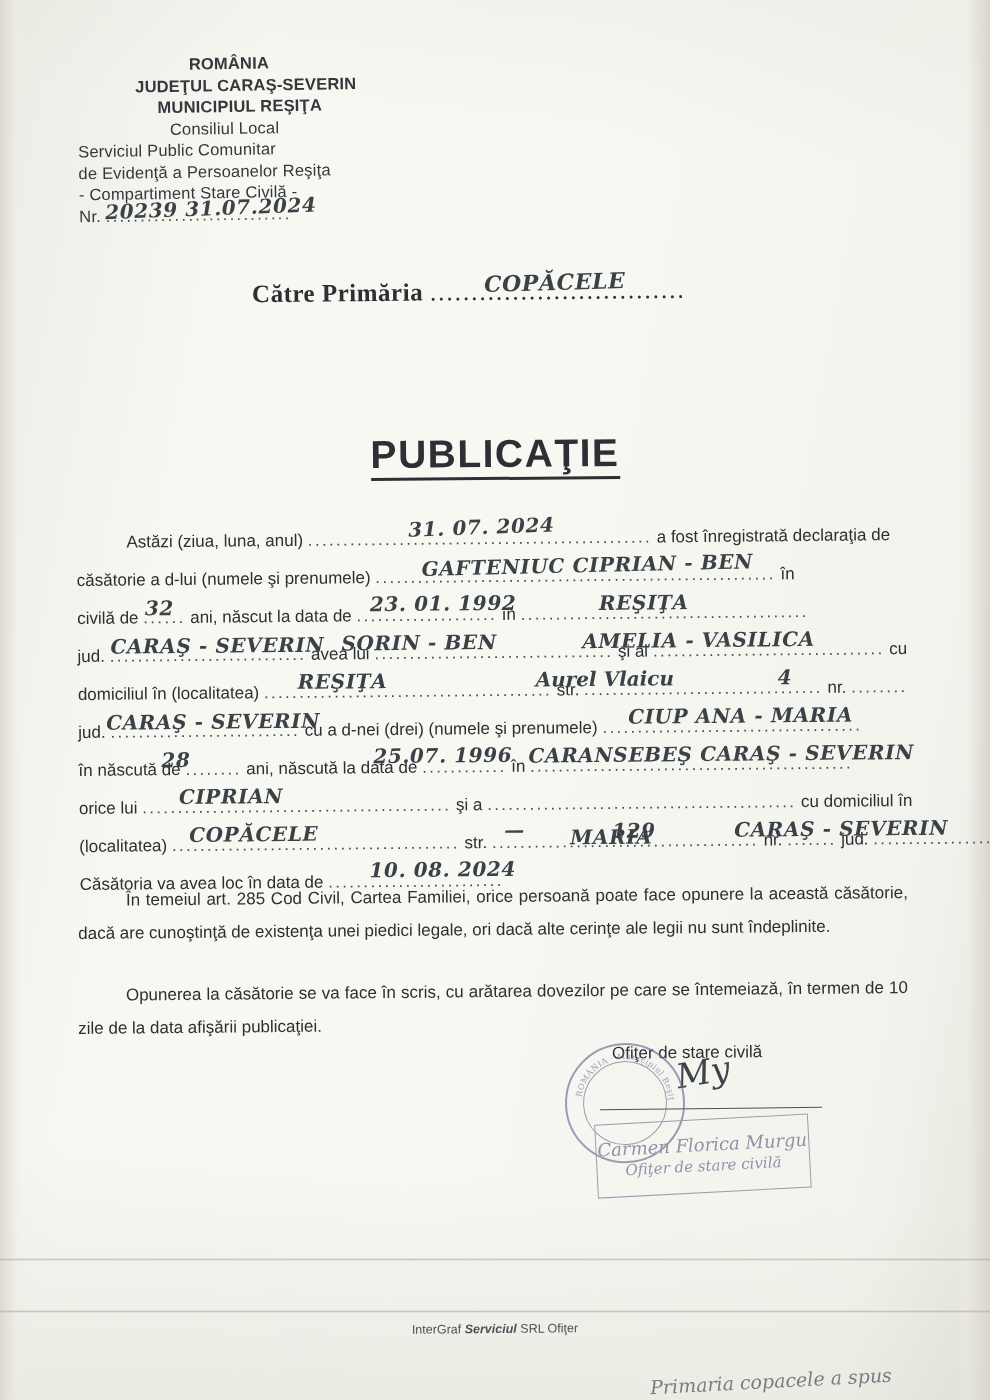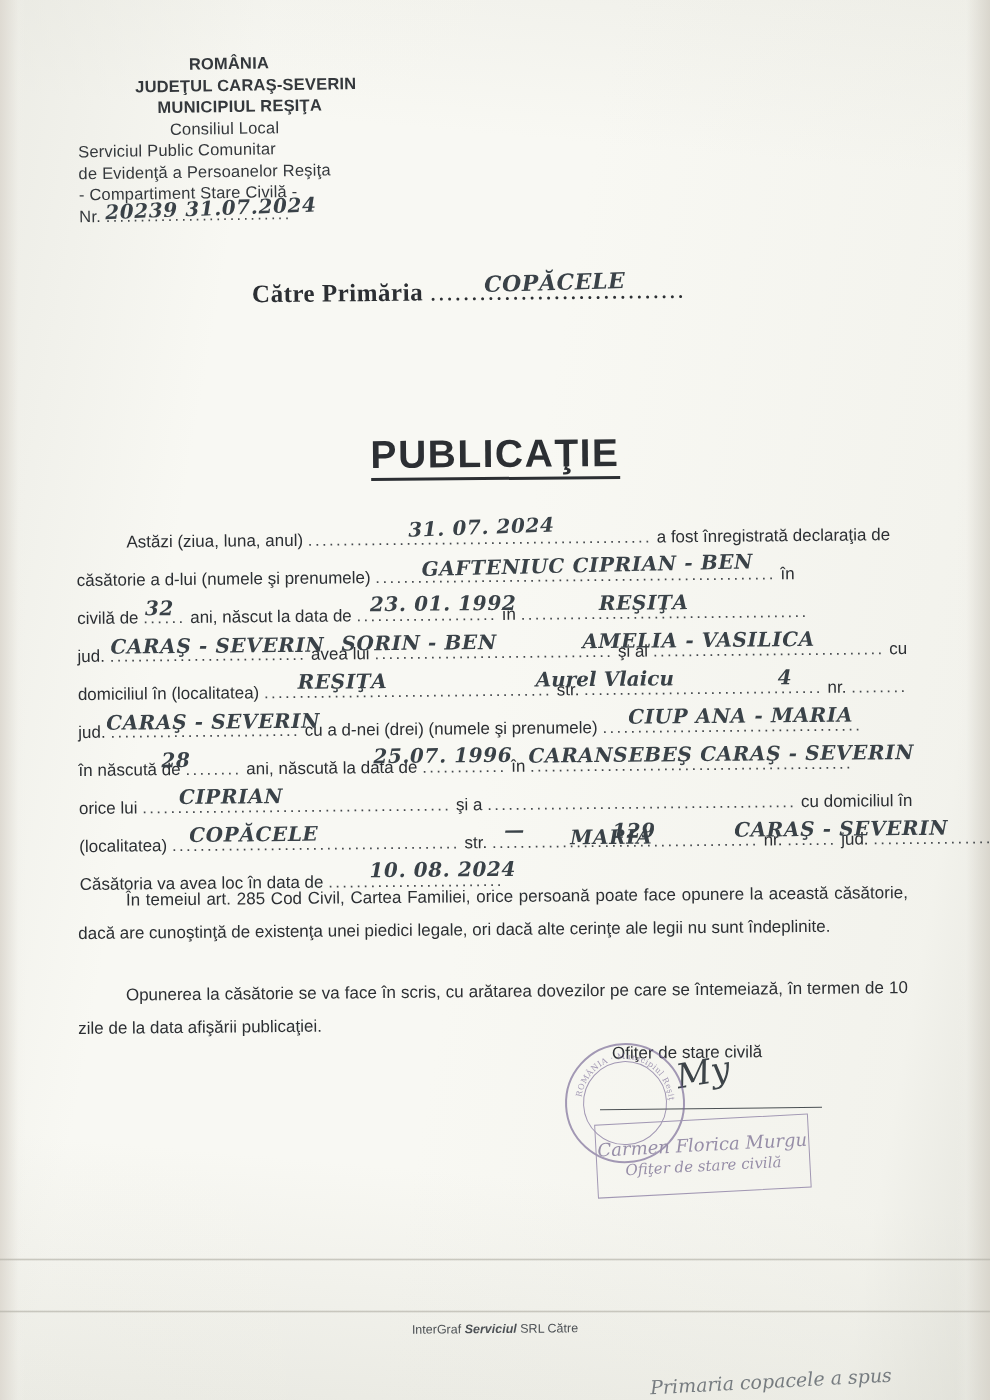--- a/index.html
+++ b/index.html
@@ -433,18 +433,18 @@
           </text>
         </svg>
       </div>
       <div class="stamp-box">
         <div class="n1">Carmen Florica Murgu</div>
         <div class="n2">Ofiţer de stare civilă</div>
       </div>
     </div>
 
     <div class="footer">
-      <span>InterGraf </span><b>Serviciul</b><span> SRL Către</span>
+      <span>InterGraf </span><b>Serviciul</b><span> SRL Ofiţer</span>
     </div>
     <div class="footer-note">Primaria copacele a spus</div>
 
   </div>
 </div>
 
 </body></html>

